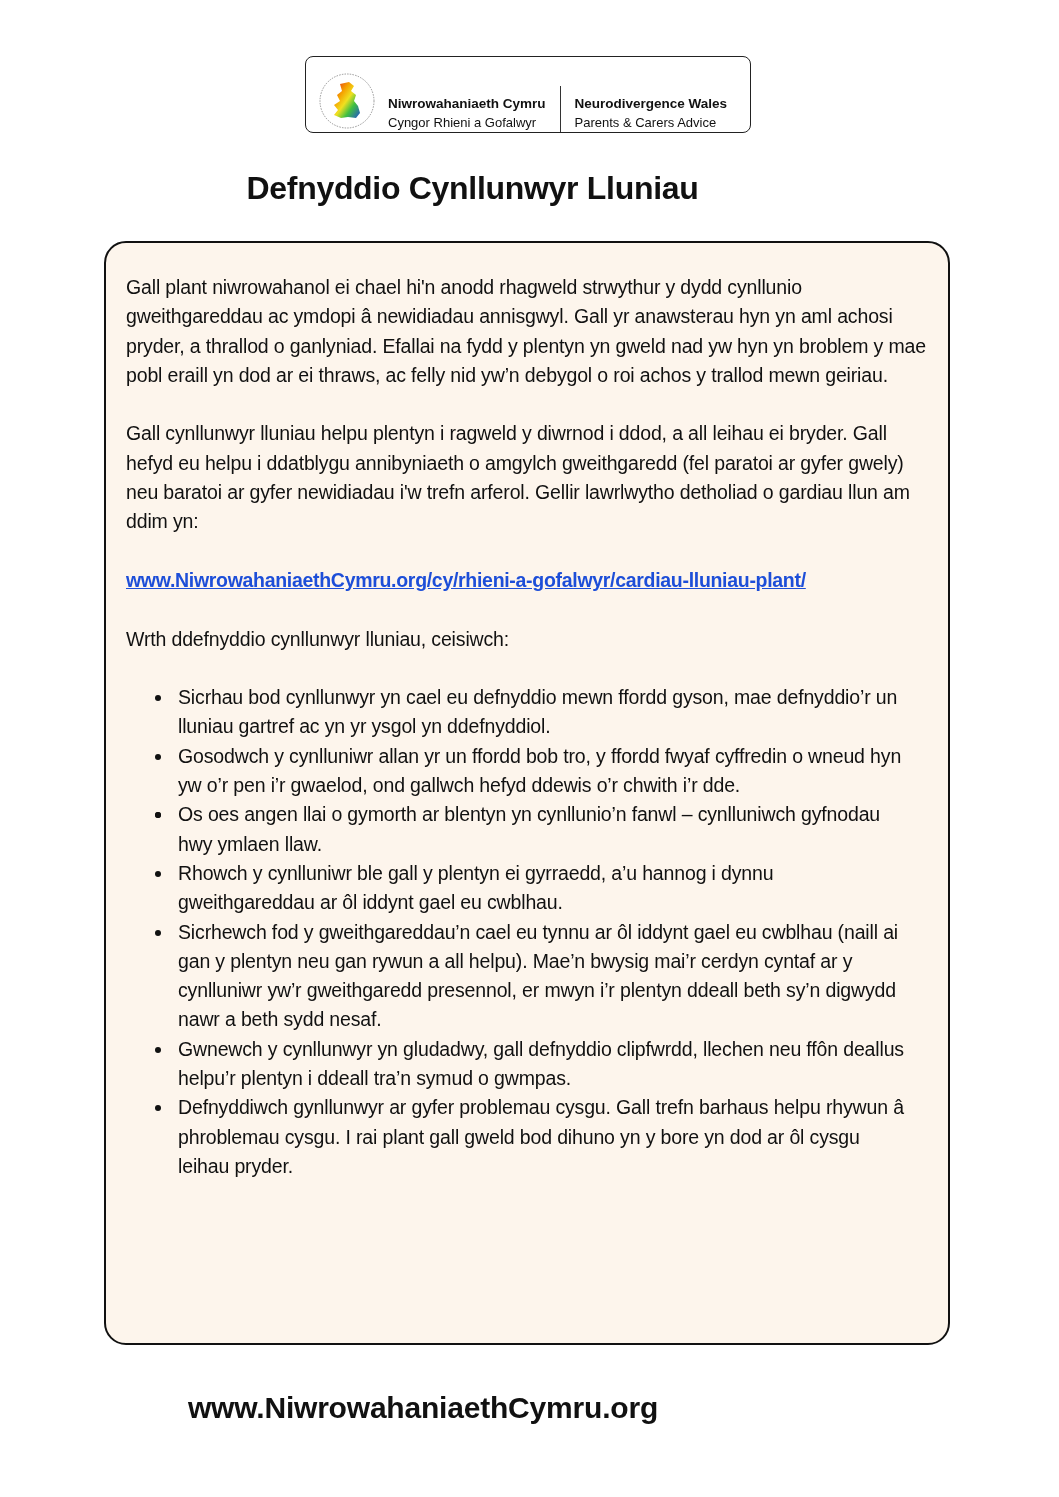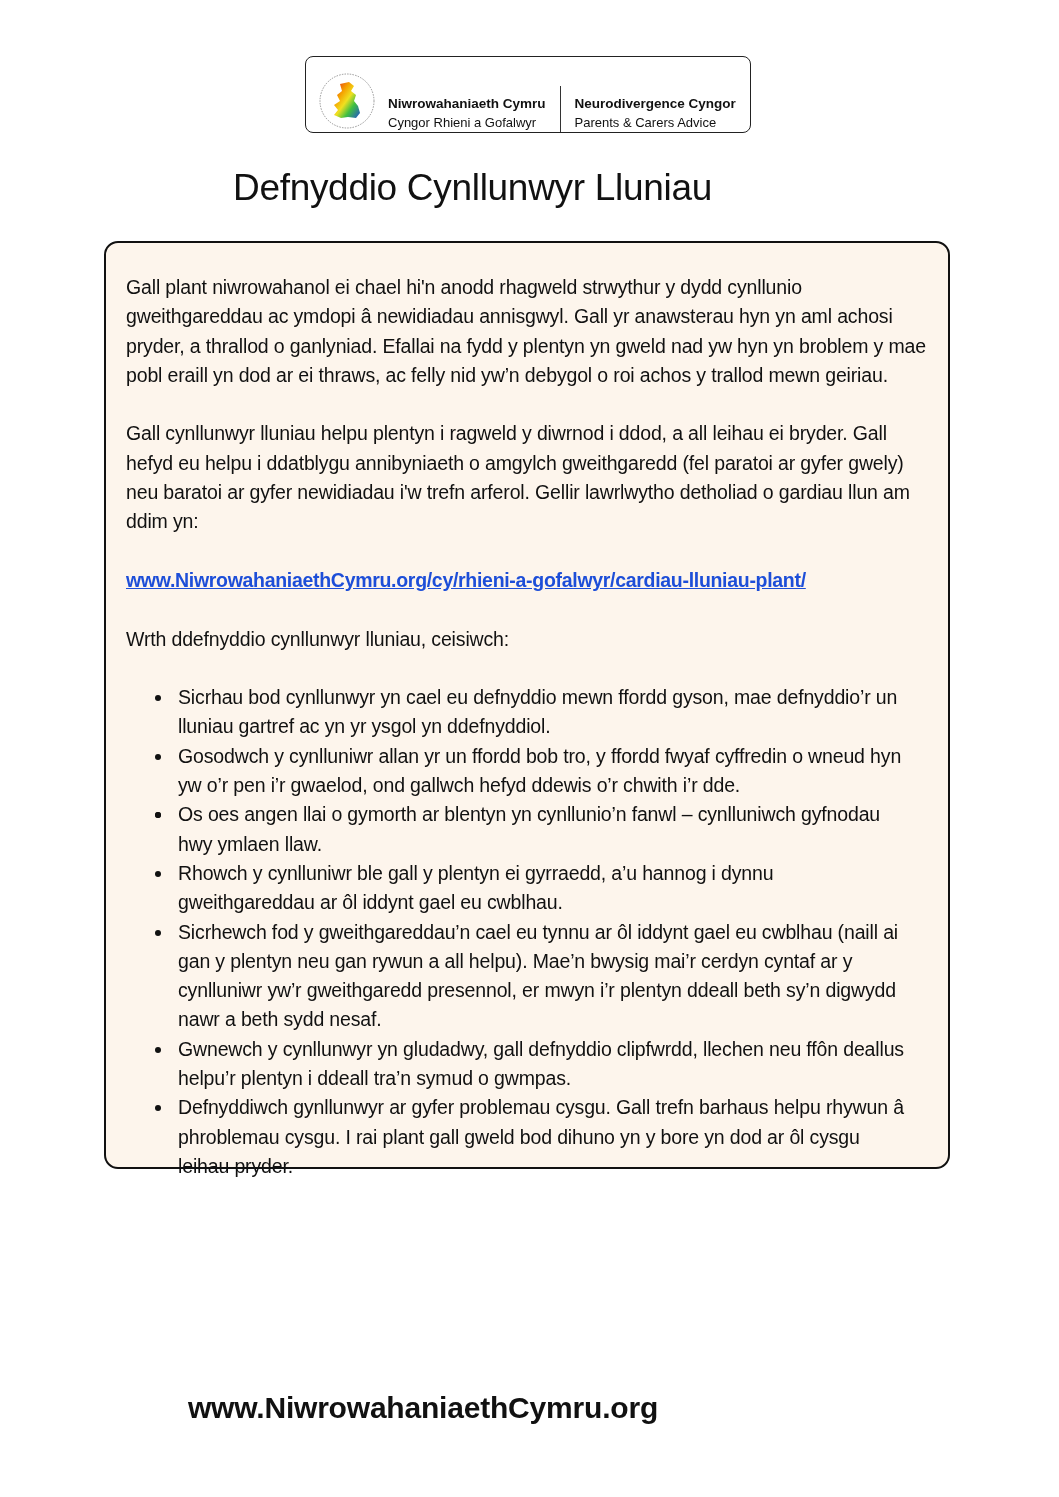--- a/index.html
+++ b/index.html
@@ -52,35 +52,35 @@
       background: #333;
       margin: 0 14px;
       flex: none;
     }
     .page-title {
       position: absolute;
       left: 0;
       width: 945px;
       top: 160px;
       text-align: center;
-      font-size: 37px;
-      font-weight: normal;
+      font-size: 32px;
+      font-weight: bold;
       letter-spacing: -0.3px;
       margin: 0;
       line-height: 56px;
     }
     .content-box {
       position: absolute;
       left: 104px;
       top: 241px;
       width: 846px;
-      height: 928px;
+      height: 1104px;
       box-sizing: border-box;
       border: 2px solid #111;
-      border-radius: 14px;
+      border-radius: 22px;
       background: #fdf5ec;
       padding: 30px 20px 0 20px;
       font-size: 19.5px;
       line-height: 29.3px;
     }
     .content-box p {
       margin: 0 0 29.3px 0;
       letter-spacing: -0.15px;
     }
     .content-box .link {
@@ -138,21 +138,21 @@
       <circle cx="31" cy="31" r="27" fill="none" stroke="#555" stroke-width="0.6" stroke-dasharray="1.5 1.2"></circle>
       <path d="M24 14 L33 12 L38 16 L35 21 L40 25 L38 31 L42 36 L44 43 L40 48 L32 47 L25 48 L18 45 L22 40 L18 35 L24 31 L21 25 L26 21 Z" fill="url(#rb)"></path>
     </svg>
   </div>
   <div class="logo-col left">
     <span class="strong">Niwrowahaniaeth Cymru</span>
     <span>Cyngor Rhieni a Gofalwyr</span>
   </div>
   <div class="logo-divider"></div>
   <div class="logo-col">
-    <span class="strong">Neurodivergence Cyngor</span>
+    <span class="strong">Neurodivergence Wales</span>
     <span>Parents &amp; Carers Advice</span>
   </div>
 </div>
 
 <h1 class="page-title">Defnyddio Cynllunwyr Lluniau</h1>
 
 <div class="content-box">
   <p>Gall plant niwrowahanol ei chael hi'n anodd rhagweld strwythur y dydd cynllunio gweithgareddau ac ymdopi â newidiadau annisgwyl. Gall yr anawsterau hyn yn aml achosi pryder, a thrallod o ganlyniad. Efallai na fydd y plentyn yn gweld nad yw hyn yn broblem y mae pobl eraill yn dod ar ei thraws, ac felly nid yw’n debygol o roi achos y trallod mewn geiriau.</p>
   <p>Gall cynllunwyr lluniau helpu plentyn i ragweld y diwrnod i ddod, a all leihau ei bryder. Gall hefyd eu helpu i ddatblygu annibyniaeth o amgylch gweithgaredd (fel paratoi ar gyfer gwely) neu baratoi ar gyfer newidiadau i'w trefn arferol. Gellir lawrlwytho detholiad o gardiau llun am ddim yn:</p>
   <p><a class="link">www.NiwrowahaniaethCymru.org/cy/rhieni-a-gofalwyr/cardiau-lluniau-plant/</a></p>

